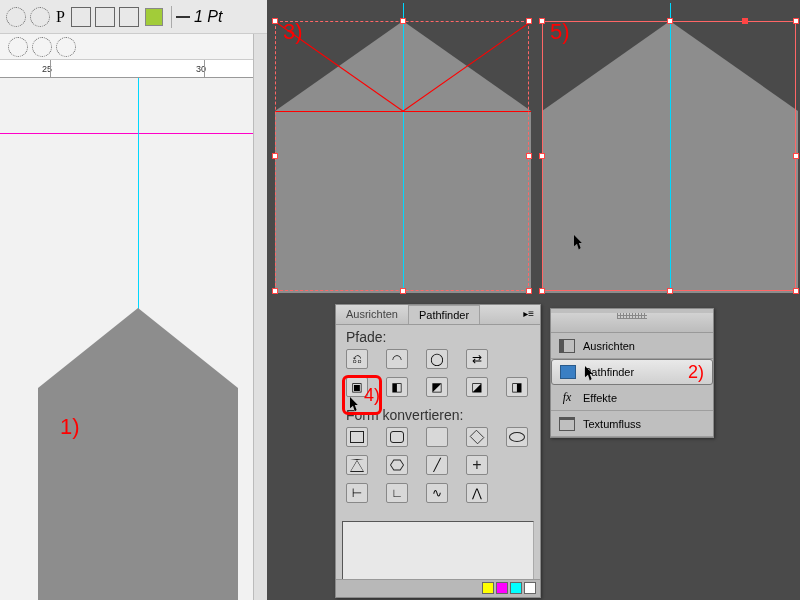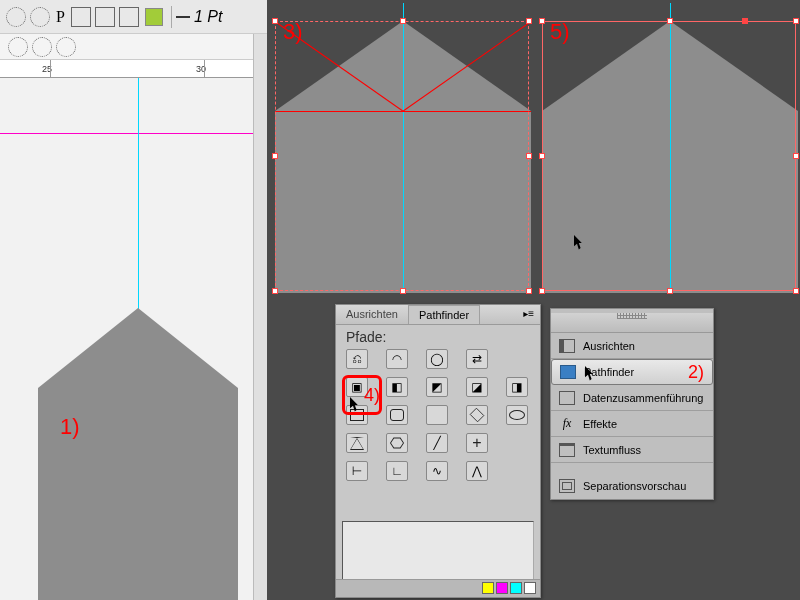--- a/index.html
+++ b/index.html
@@ -166,34 +166,26 @@
     <span class="micon mi-align"></span>
     <span>Ausrichten</span>
   </div>
   <div class="flyout-item selected">
     <span class="micon mi-path"></span>
     <span>Pathfinder</span>
     <span class="step-label" style="position:static;margin-left:auto;font-size:18px">2)</span>
   </div>
   <div class="cursor" style="left:585px;top:366px;position:fixed"></div>
   <div class="flyout-item">
-    <span class="micon mi-data"></span>
-    <span>Datenzusammenführung</span>
-  </div>
-  <div class="flyout-item">
     <span class="micon mi-fx">fx</span>
     <span>Effekte</span>
   </div>
   <div class="flyout-item">
     <span class="micon mi-text"></span>
     <span>Textumfluss</span>
-  </div>
-  <div class="flyout-item" style="border-bottom:none;margin-top:10px">
-    <span class="micon mi-sep"></span>
-    <span>Separationsvorschau</span>
   </div>
 </div>
 
 <div class="pathfinder-panel">
   <div class="pf-tabs">
     <div class="pf-tab">Ausrichten</div>
     <div class="pf-tab active">Pathfinder</div>
     <div class="pf-menu">▸≡</div>
   </div>
 
@@ -209,20 +201,21 @@
     <div class="pf-btn">▣</div>
     <div class="pf-btn">◧</div>
     <div class="pf-btn">◩</div>
     <div class="pf-btn">◪</div>
     <div class="pf-btn">◨</div>
   </div>
   <div class="pf-highlight" style="left:6px;top:70px;width:40px;height:40px"></div>
   <div class="step-label" style="left:28px;top:80px;font-size:18px">4)</div>
   <div class="cursor" style="left:14px;top:92px"></div>
 
+  <div class="pf-section">Form konvertieren:</div>
   <div class="pf-row">
     <div class="pf-btn">
         <span class="shape-icon"></span>
       </div>
     <div class="pf-btn">
         <span class="shape-icon round"></span>
       </div>
     <div class="pf-btn">
         <span class="shape-icon oct"></span>
       </div>

